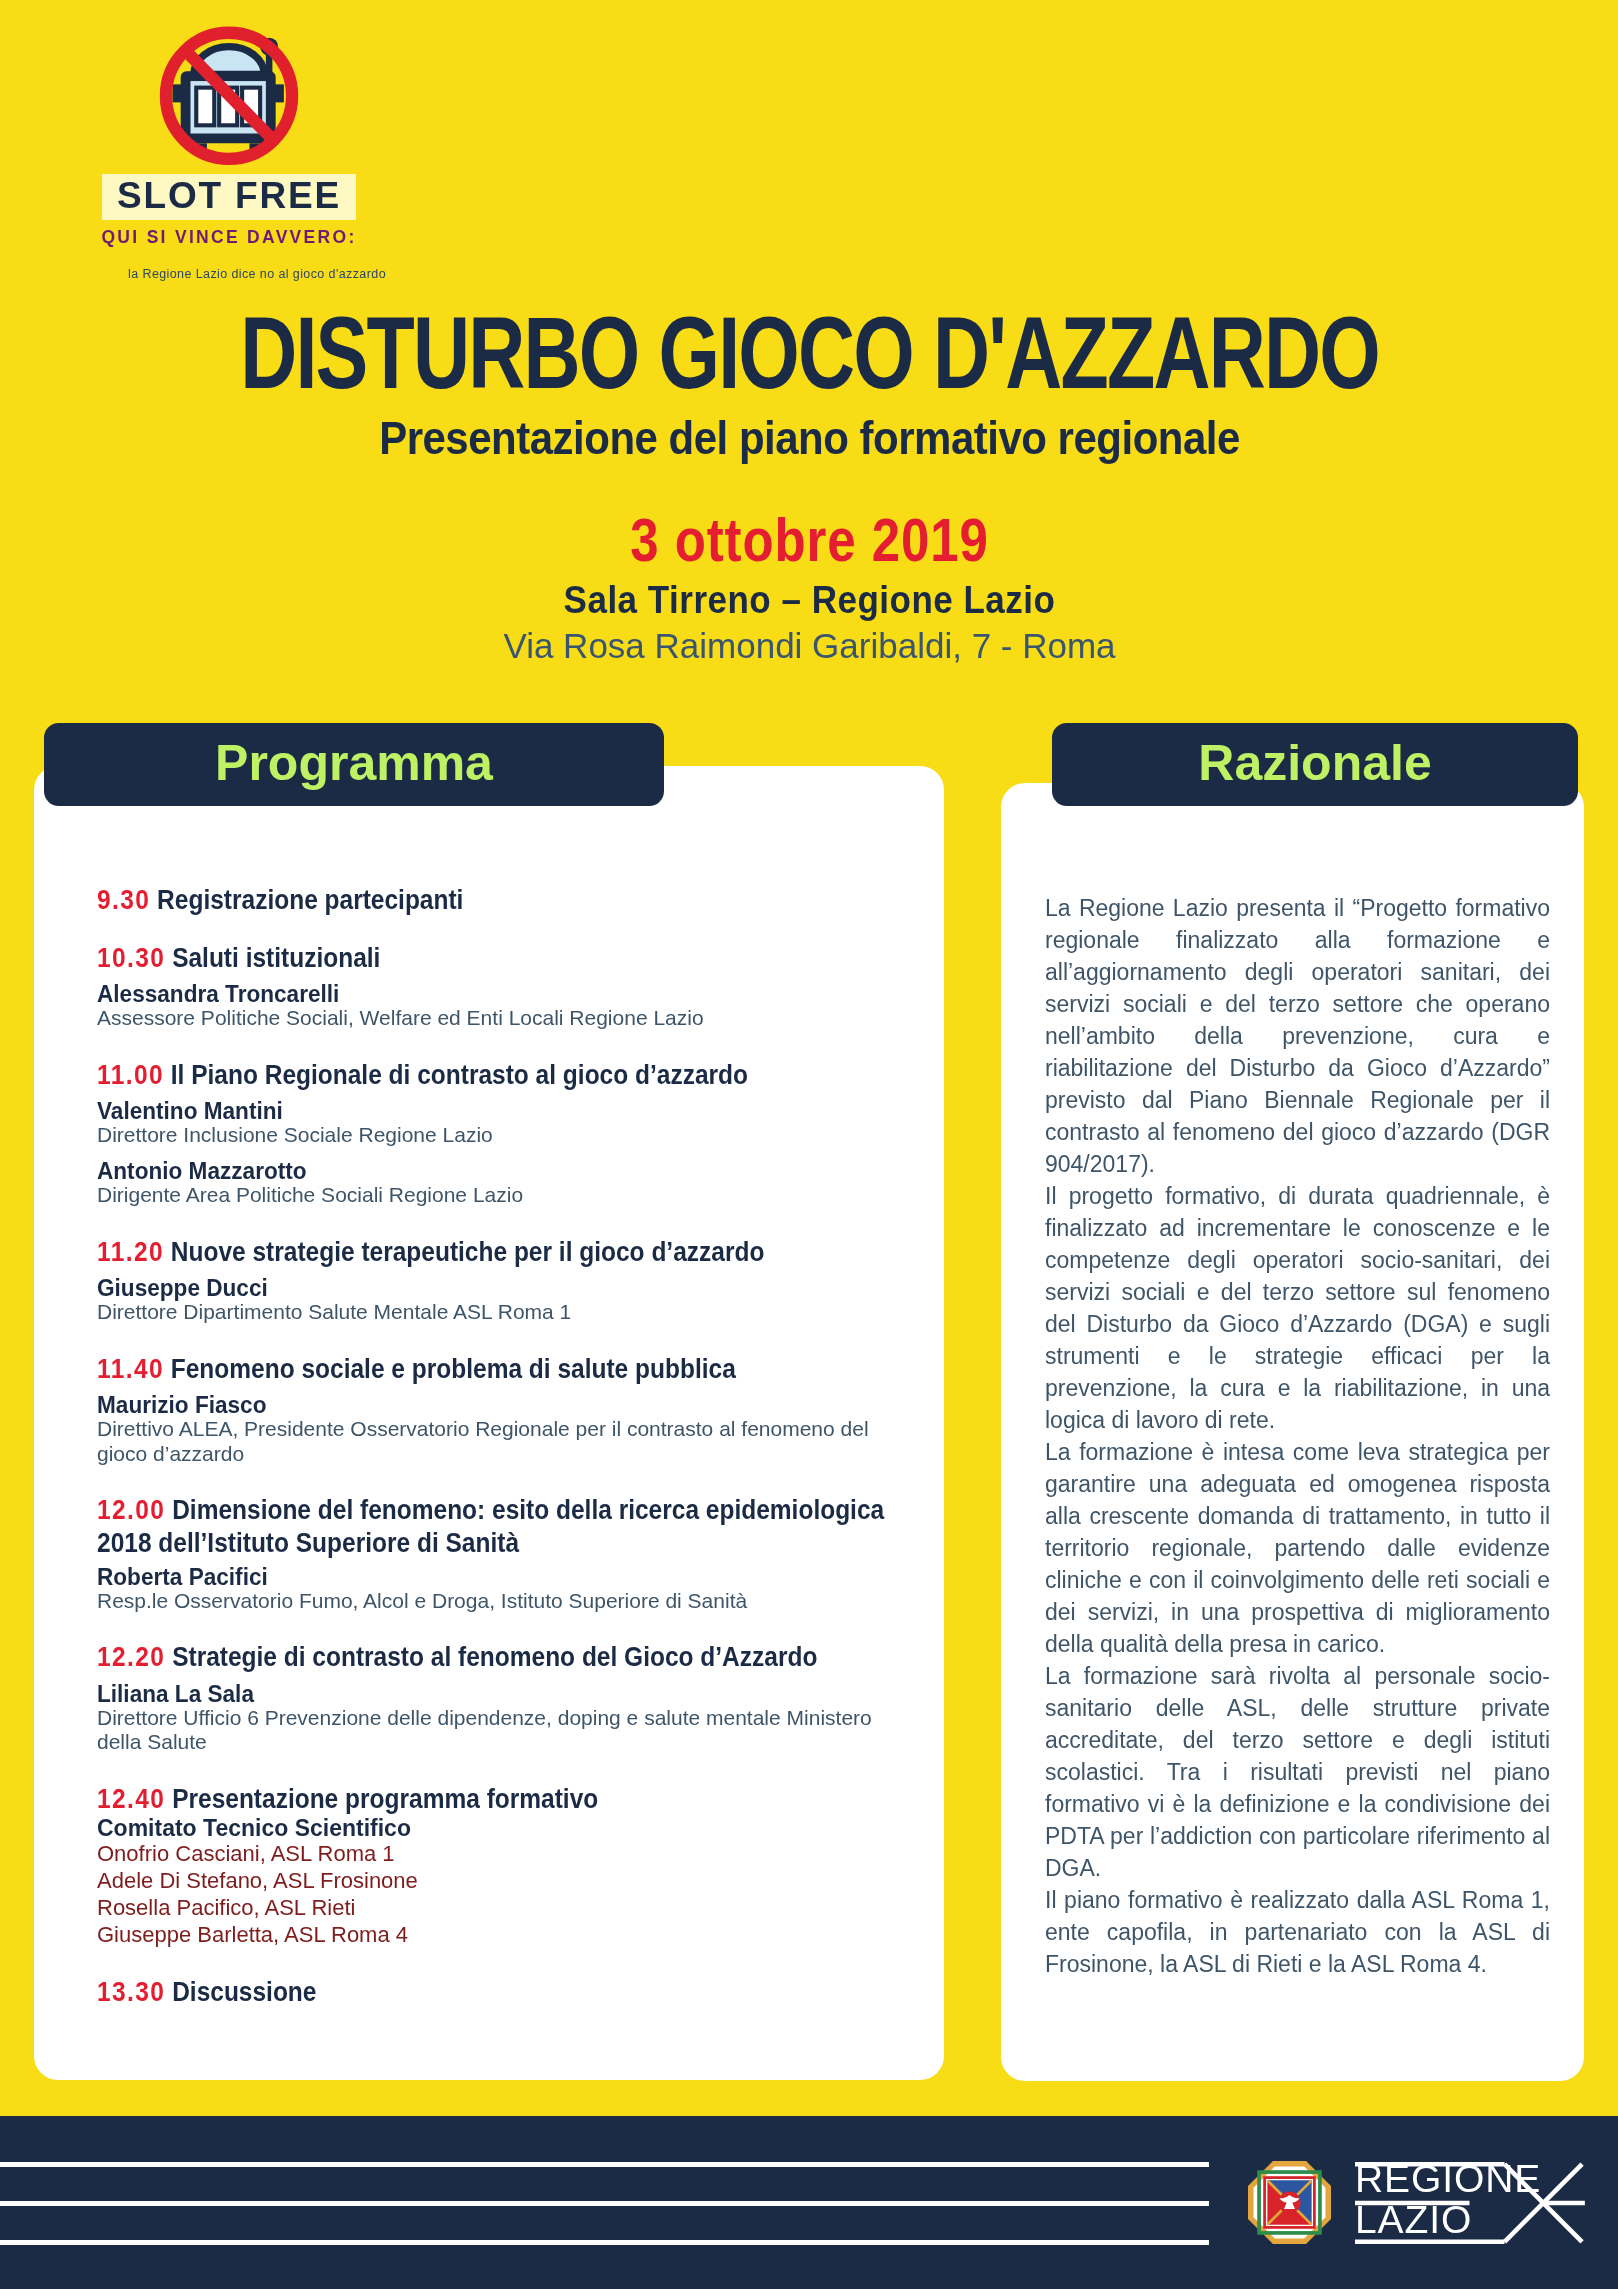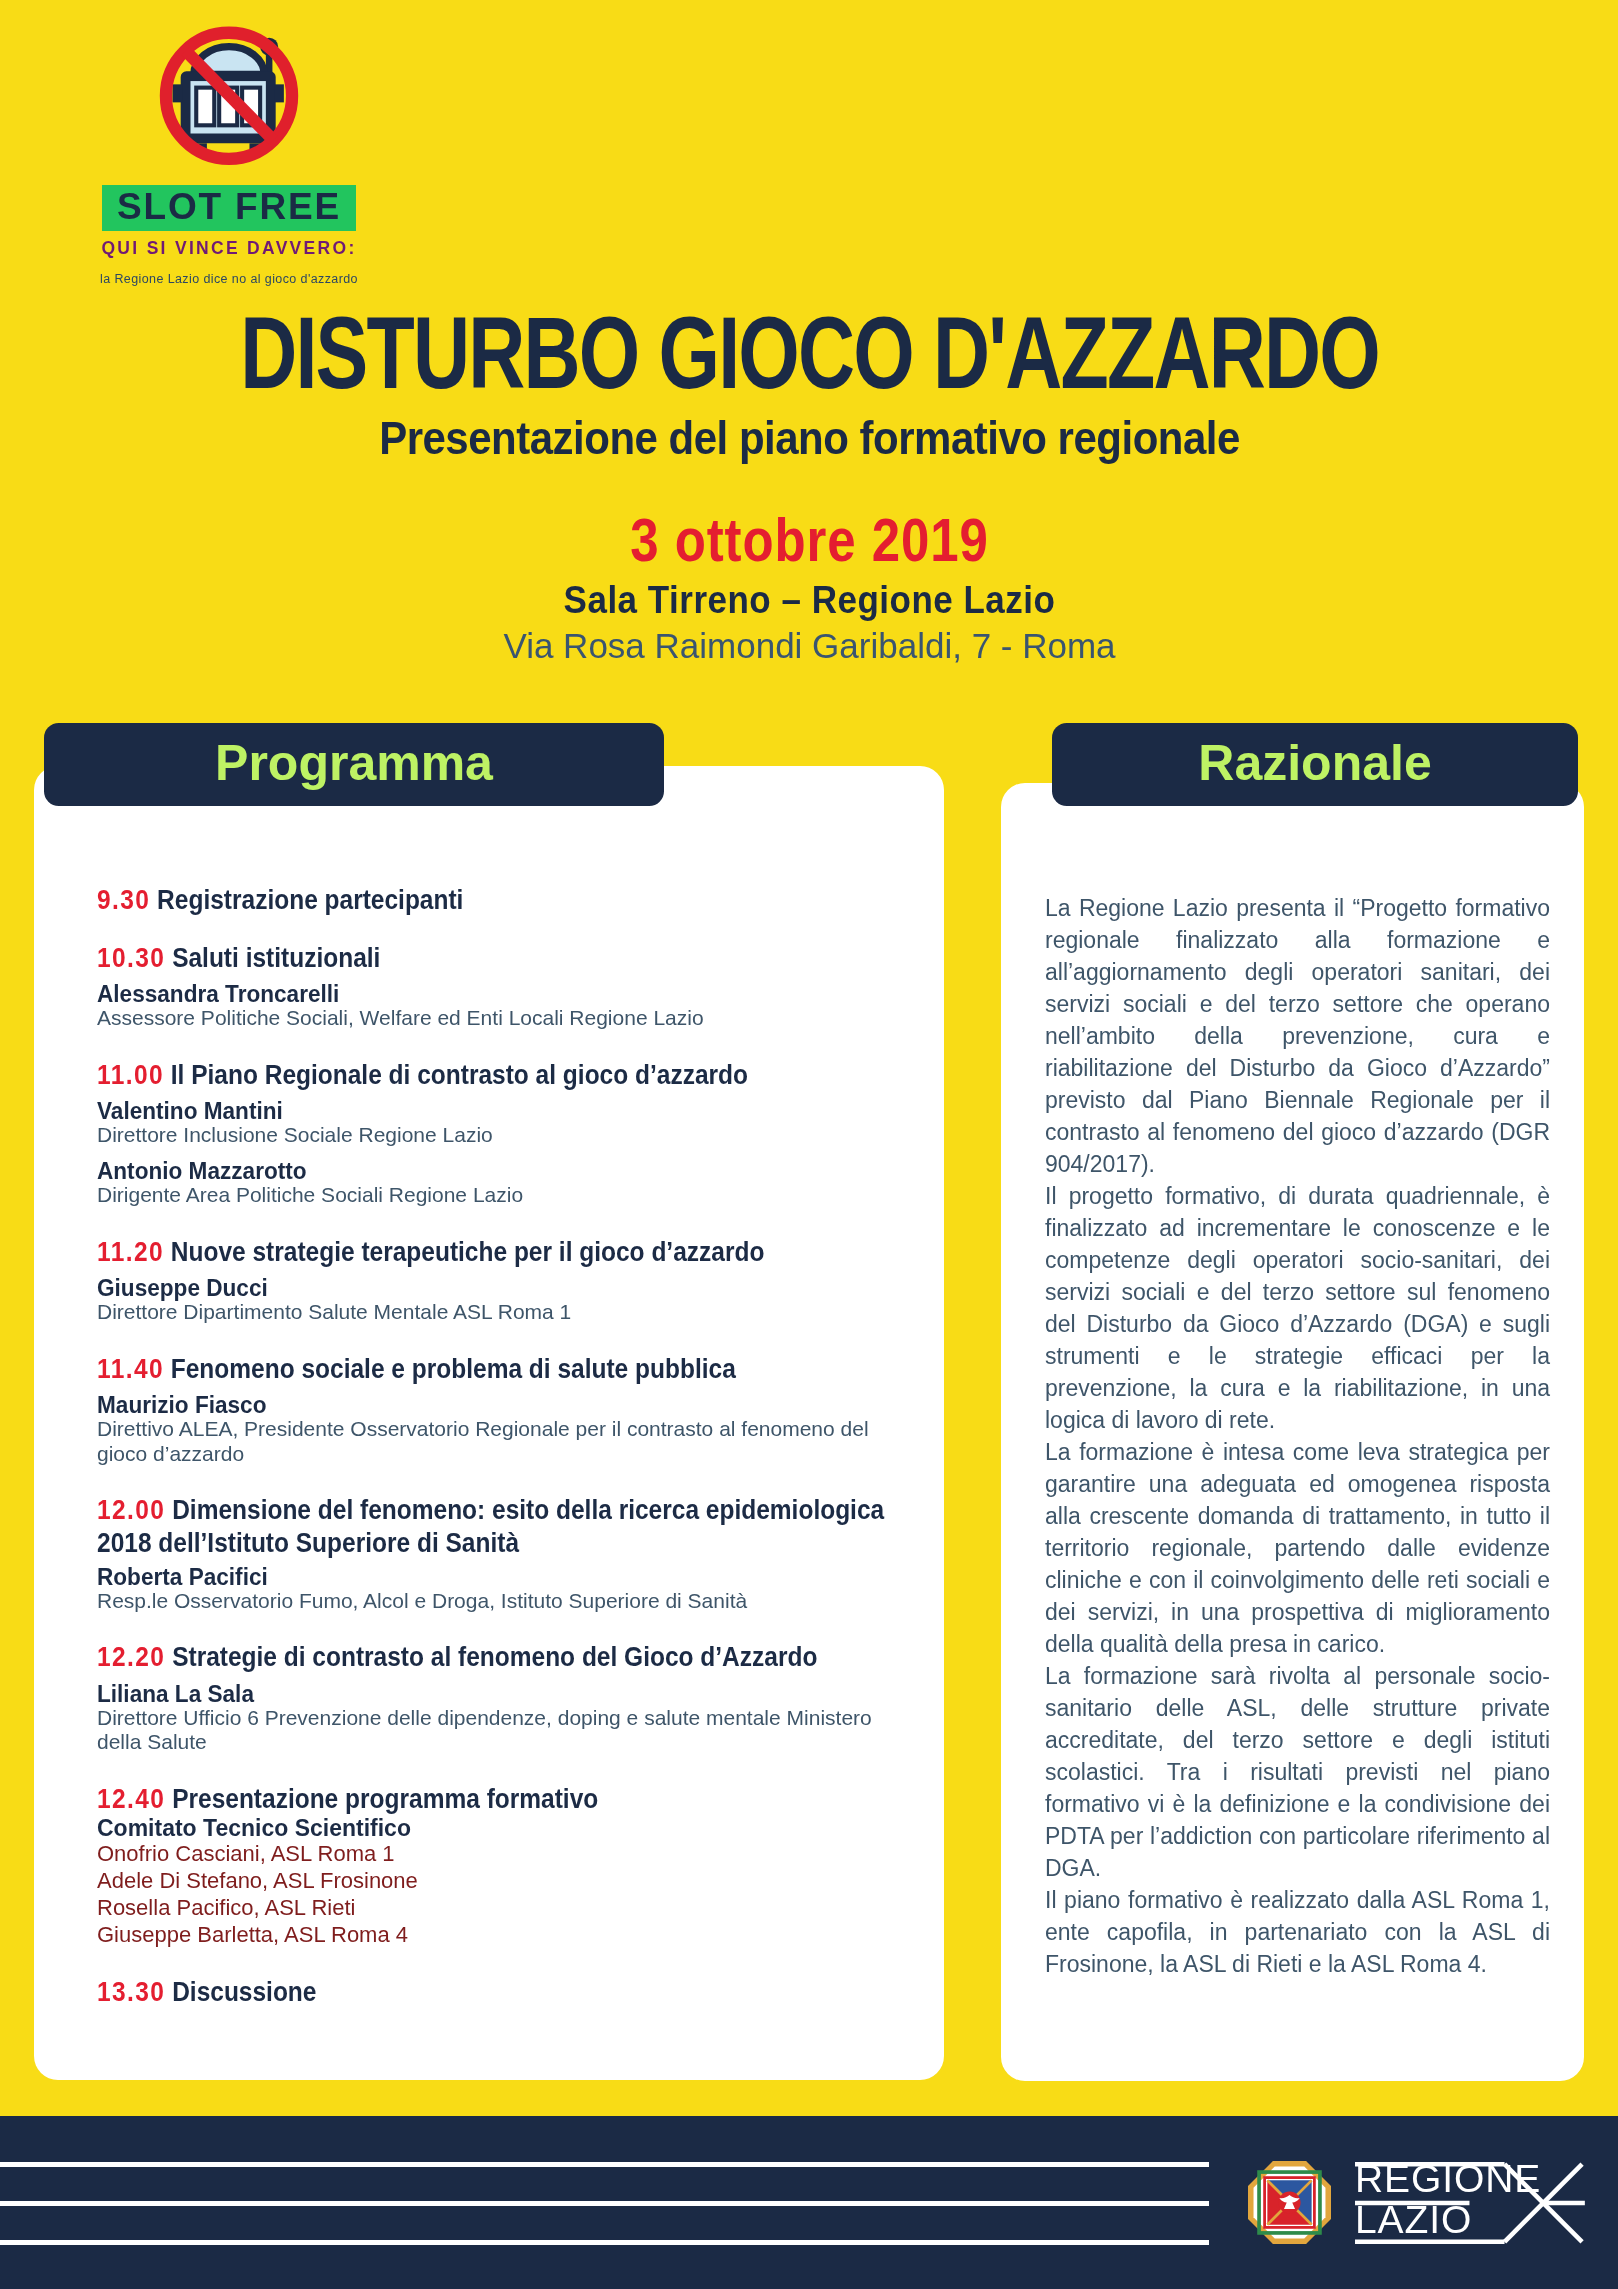--- a/index.html
+++ b/index.html
@@ -6,26 +6,26 @@
   .page {
     position:relative; width:1619px; height:2290px;
     background:#F8DC16; overflow:hidden;
     font-family:"Liberation Sans", sans-serif;
     color:#1B2A45;
   }
   
   .logo { position:absolute; left:72px; top:22px; width:314px; text-align:center; }
   .logo-icon { width:172px; height:146px; display:block; margin:0 auto; }
   .logo-title {
-    display:inline-block; background:#22c55e; color:#1B2A45;
+    display:inline-block; background:#fef9c3; color:#1B2A45;
     font-weight:700; font-size:37px; letter-spacing:1.8px;
-    padding:0.9px 14.8px 2.8px; margin-top:17px;
+    padding:0.9px 14.8px 2.8px; margin-top:6px;
   }
   .logo-tagline { font-size:17.5px; font-weight:700; letter-spacing:2.3px; margin-top:7.4px; color:#701a75; }
-  .logo-subline { font-size:12.5px; margin-top:13px; color:#2C4763; letter-spacing:0.4px; }
+  .logo-subline { font-size:12.5px; margin-top:19px; color:#2C4763; letter-spacing:0.4px;text-align:right; }
 
   
   .h-center { position:absolute; left:0; width:100%; text-align:center; }
   .event-title {
     top:295px; font-size:79px; font-weight:700; letter-spacing:-1.8px;
     transform:scaleY(1.28); transform-origin:center top;
   }
   .event-subtitle {
     top:411px; font-size:42px; font-weight:700; letter-spacing:-0.5px;
     transform:scaleY(1.12); transform-origin:center top;

